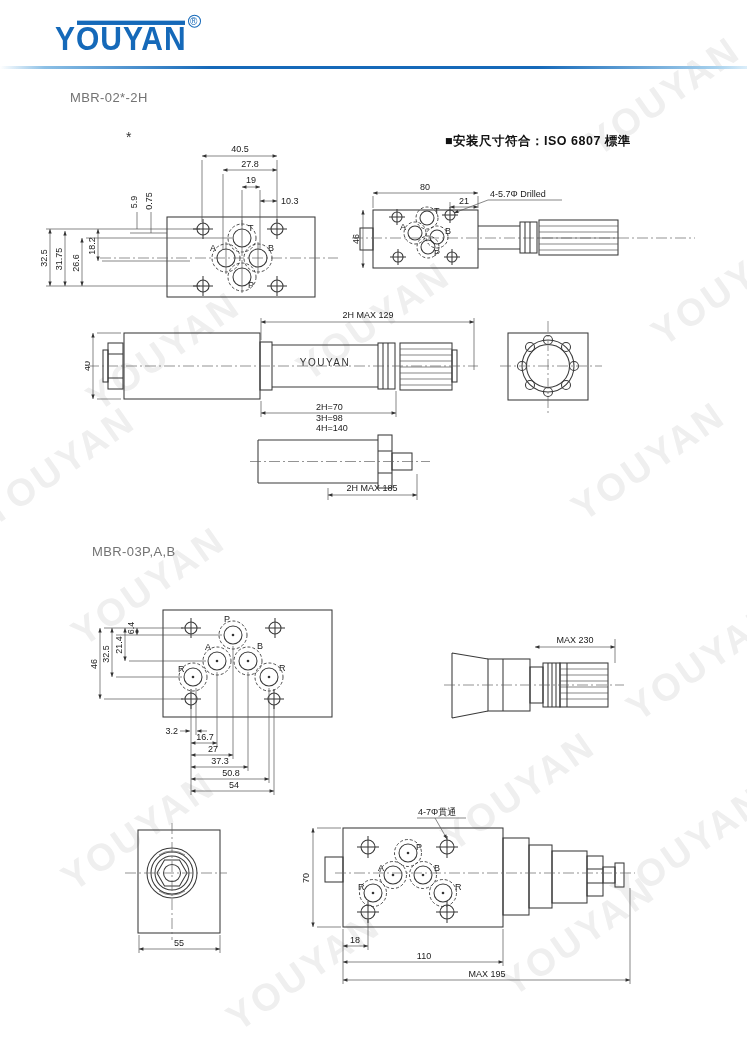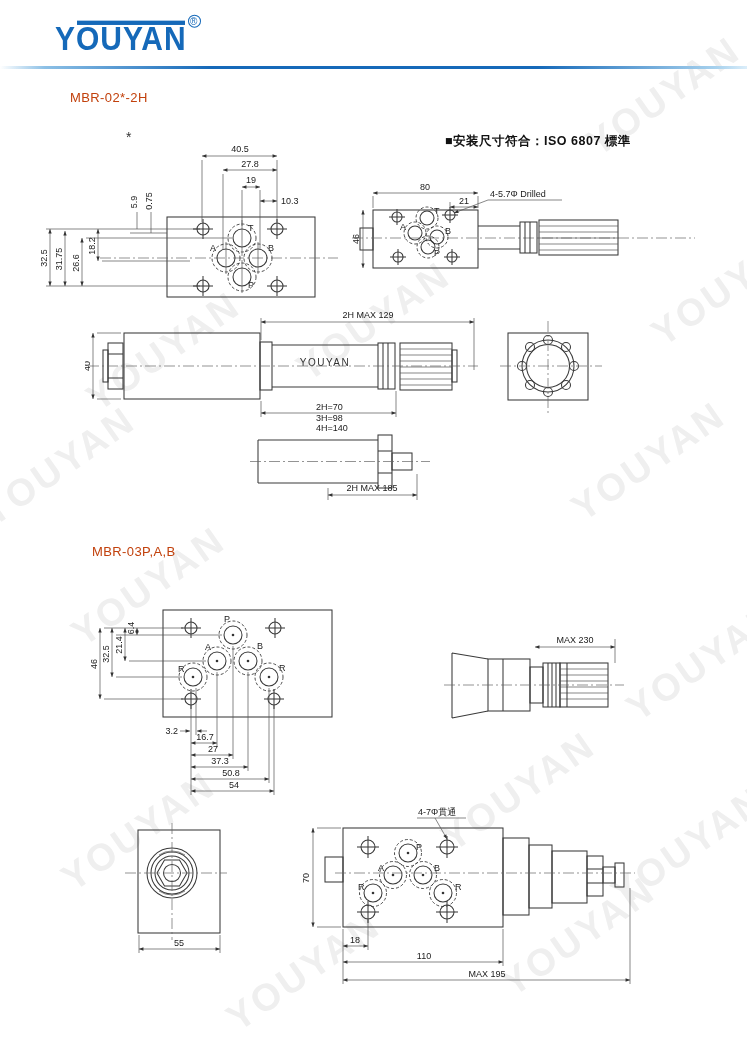--- a/index.html
+++ b/index.html
@@ -7,21 +7,21 @@
         font-family:"Liberation Sans",sans-serif;}
   
   #logo{position:absolute;left:55px;top:24px;color:#1569b9;font-weight:bold;
         font-size:30px;letter-spacing:1px;line-height:1;transform:scaleY(1.08);}
   #logo .bar{position:absolute;left:22px;top:-2px;width:108px;height:4px;background:#1569b9;}
   #logo .reg{position:absolute;right:-14px;top:-8px;font-size:10px;font-weight:normal;
         border:1px solid #1569b9;border-radius:50%;width:11px;height:11px;line-height:11px;
         text-align:center;transform:scaleY(.93);}
   #divider{position:absolute;left:0;top:66px;width:747px;height:3px;
         background:linear-gradient(90deg,#ffffff 0%,#8cc0e6 6%,#1569b9 28%,#1569b9 72%,#a8d2ee 96%,#dceefa 100%);}
-  .sec-title{position:absolute;font-size:13px;color:#c2410c;letter-spacing:.4px;}
+  .sec-title{position:absolute;font-size:13px;color:#737373;letter-spacing:.4px;}
   #note{position:absolute;left:445px;top:133px;font-size:12.5px;font-weight:bold;color:#111;letter-spacing:.5px;}
   #asterisk{position:absolute;left:126px;top:129px;font-size:14px;color:#333;}
   
   #wm-company{position:absolute;left:68px;top:496px;font-size:46px;letter-spacing:5px;
         color:#e4e4e4;white-space:nowrap;font-weight:400;}
   .ghost{position:absolute;font-weight:bold;font-size:38px;letter-spacing:3px;color:#efefef;
         transform:rotate(-35deg);white-space:nowrap;pointer-events:none;}
   
   .dwg{position:absolute;}
   .s{stroke:#3a3a3a;stroke-width:1.05;fill:none;}

